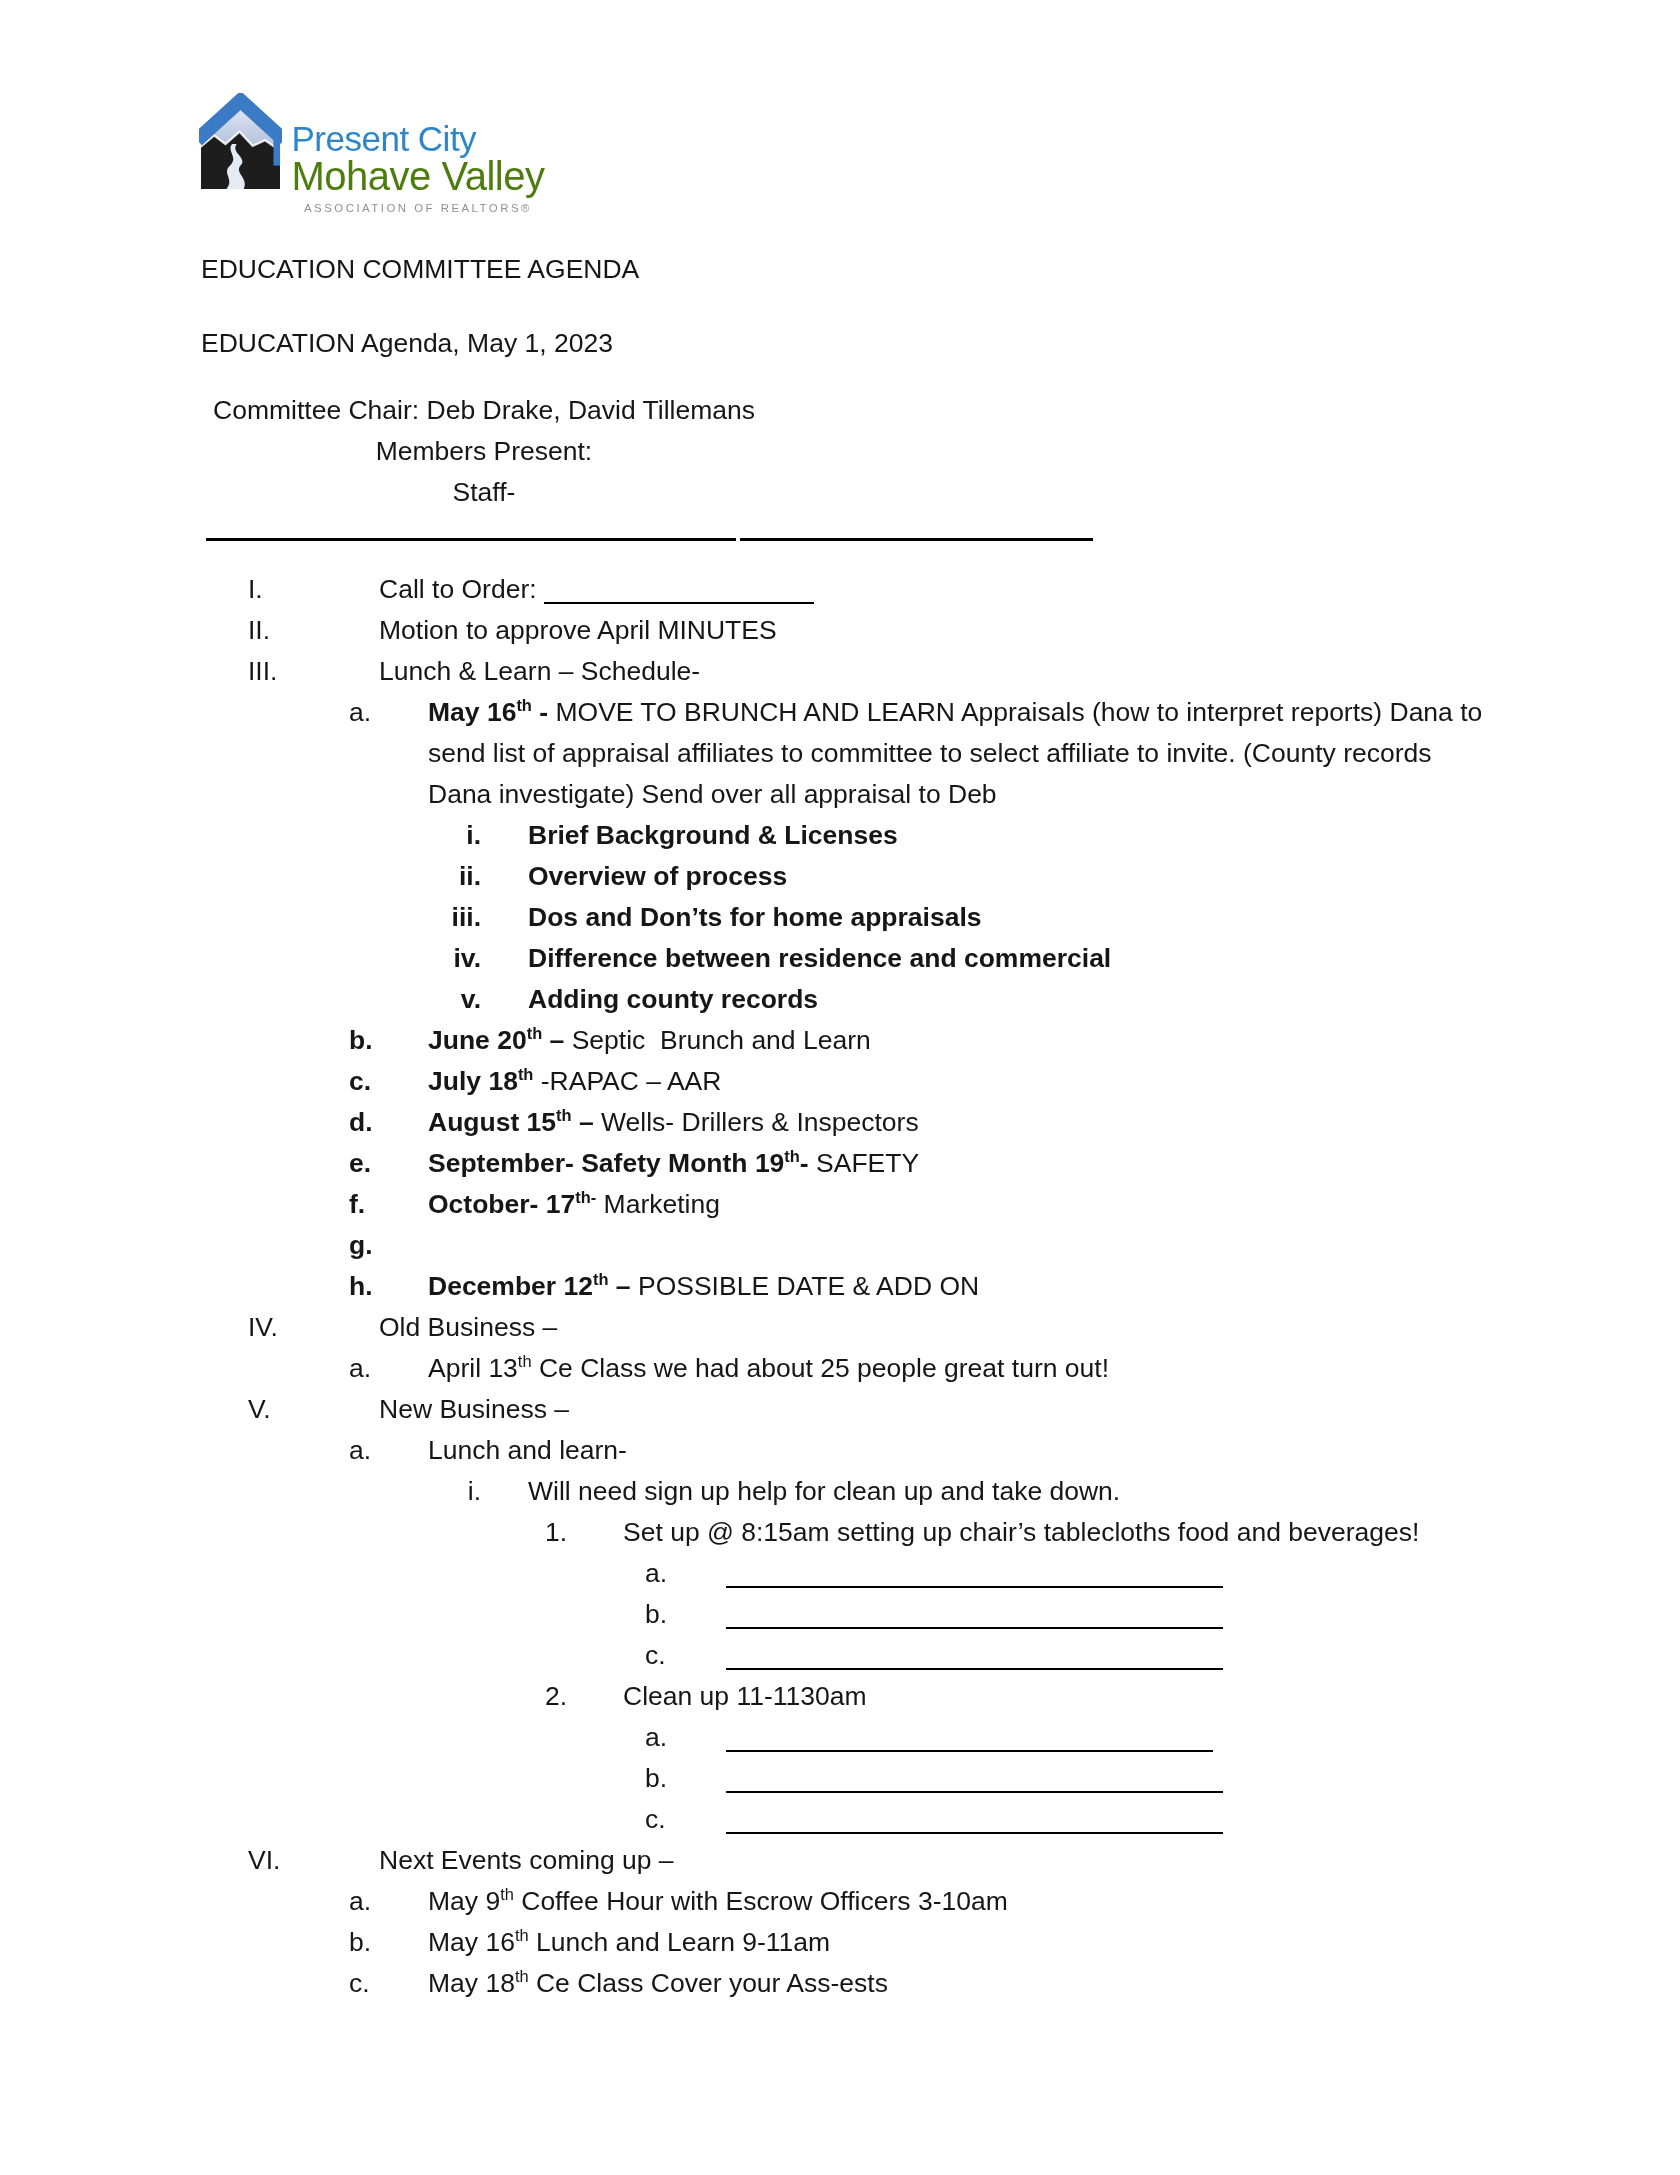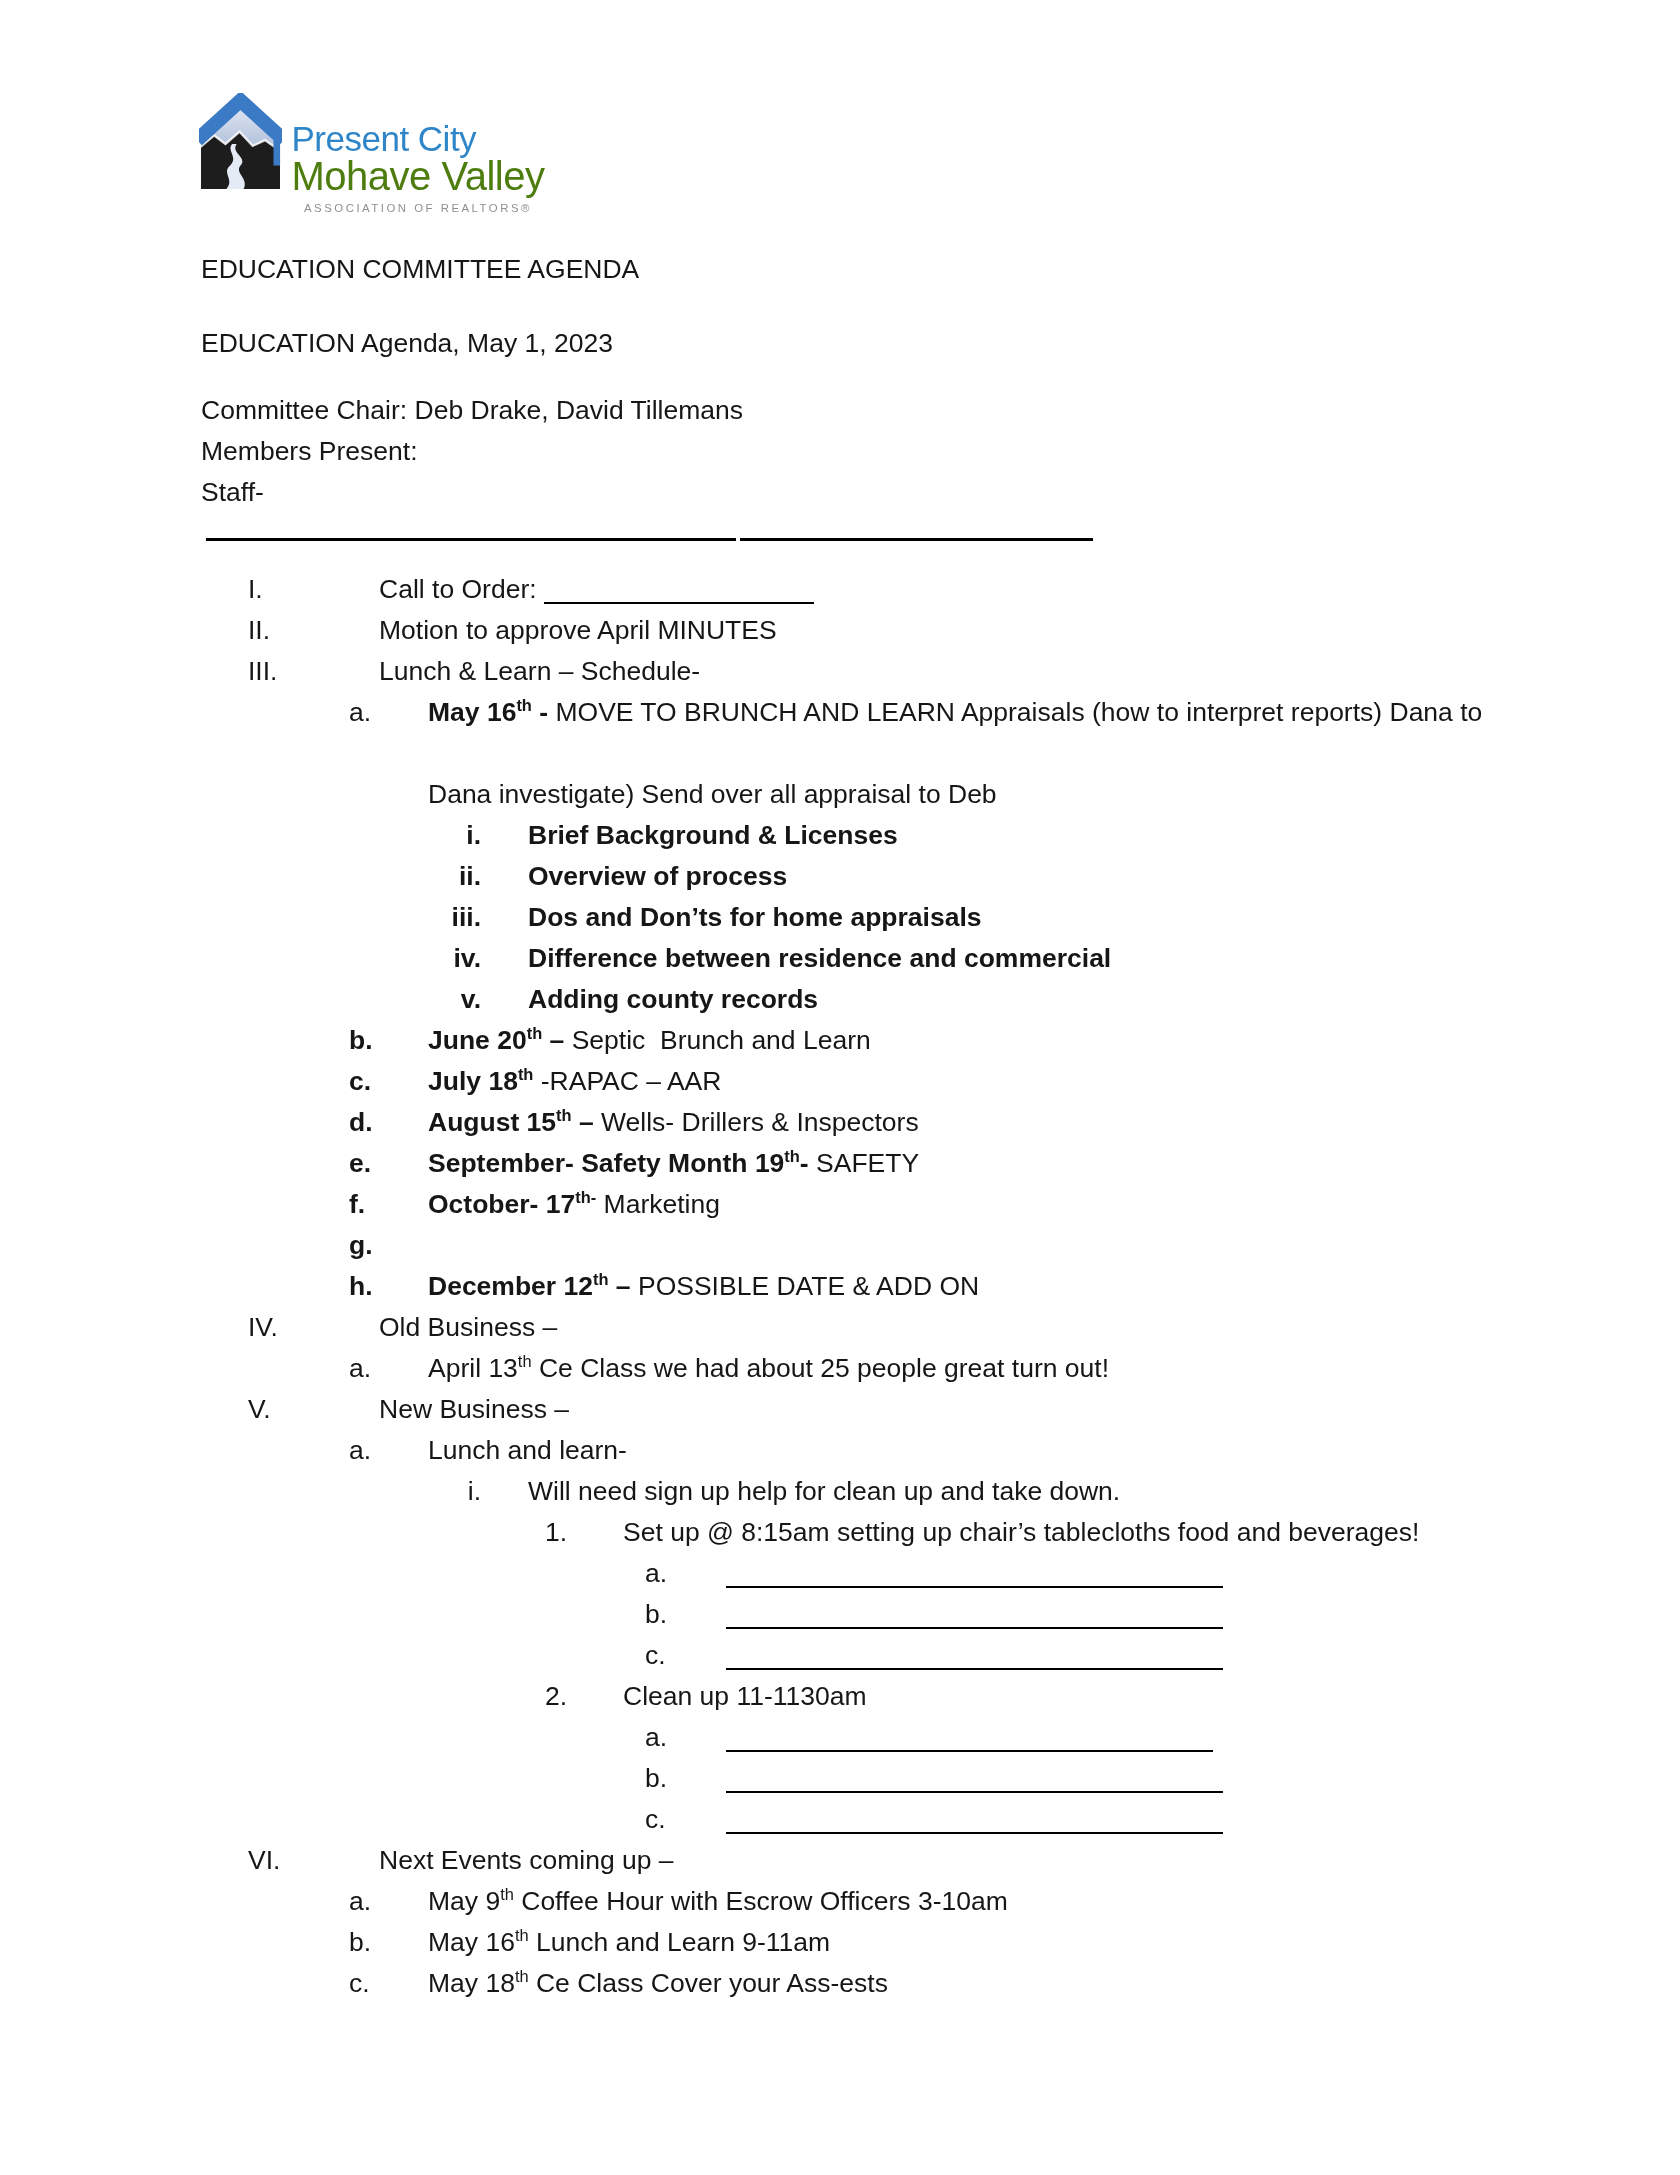--- a/index.html
+++ b/index.html
@@ -13,21 +13,21 @@
   
   .logo { position:absolute; left:199px; top:93px; display:flex; align-items:flex-start; }
   .logo-icon { flex:none; }
   .logo-text { margin-left:9.5px; padding-top:28px; }
   .brand1 { font-size:35px; line-height:36px; letter-spacing:-0.5px; }
   .brand2 { font-size:40px; line-height:39px; letter-spacing:-0.5px; }
   .brand3 { font-size:11.4px; letter-spacing:2.5px; margin-top:5.7px;text-align:center; }
   
   .title    { position:absolute; left:201px; top:254px; }
   .subtitle { position:absolute; left:201px; top:328px; }
-  .meta     { position:absolute; left:201px; top:390px; line-height:41px; }
+  .meta     { position:absolute; left:213px; top:390px; line-height:41px;text-align:center; }
   .rule {
     position:absolute; left:206px; top:538px; width:887px; height:2.8px;
     background:linear-gradient(90deg,#000 0 530px,#fff 530px 534px,#000 534px 100%);
   }
   
   .agenda { position:absolute; left:201px; top:569px; width:1372px; line-height:41px; }
   .row { display:flex; align-items:flex-start; min-height:41px; }
   .marker { flex:none; }
   .content { flex:1; min-width:0;margin-left:28px; }
   .b { font-weight:700; }
@@ -94,21 +94,21 @@
       <div class="row lvl1">
         <span class="marker">II.</span>
         <span class="content"><span>Motion to approve April MINUTES</span></span>
       </div>
       <div class="row lvl1">
         <span class="marker">III.</span>
         <span class="content"><span>Lunch &amp; Learn – Schedule-</span></span>
       </div>
       <div class="row lvl2">
         <span class="marker">a.</span>
-        <span class="content"><span class="b">May 16</span><sup class="b">th</sup><span class="b"> - </span><span>MOVE TO BRUNCH AND LEARN Appraisals (how to interpret reports) Dana to</span><br><br><span>Dana investigate) Send over all appraisal to Deb</span></span>
+        <span class="content"><span class="b">May 16</span><sup class="b">th</sup><span class="b"> - </span><span>MOVE TO BRUNCH AND LEARN Appraisals (how to interpret reports) Dana to</span><br><span>send list of appraisal affiliates to committee to select affiliate to invite. (County records</span><br><span>Dana investigate) Send over all appraisal to Deb</span></span>
       </div>
       <div class="row lvl3">
         <span class="marker b">i.</span>
         <span class="content"><span class="b">Brief Background &amp; Licenses</span></span>
       </div>
       <div class="row lvl3">
         <span class="marker b">ii.</span>
         <span class="content"><span class="b">Overview of process</span></span>
       </div>
       <div class="row lvl3">

